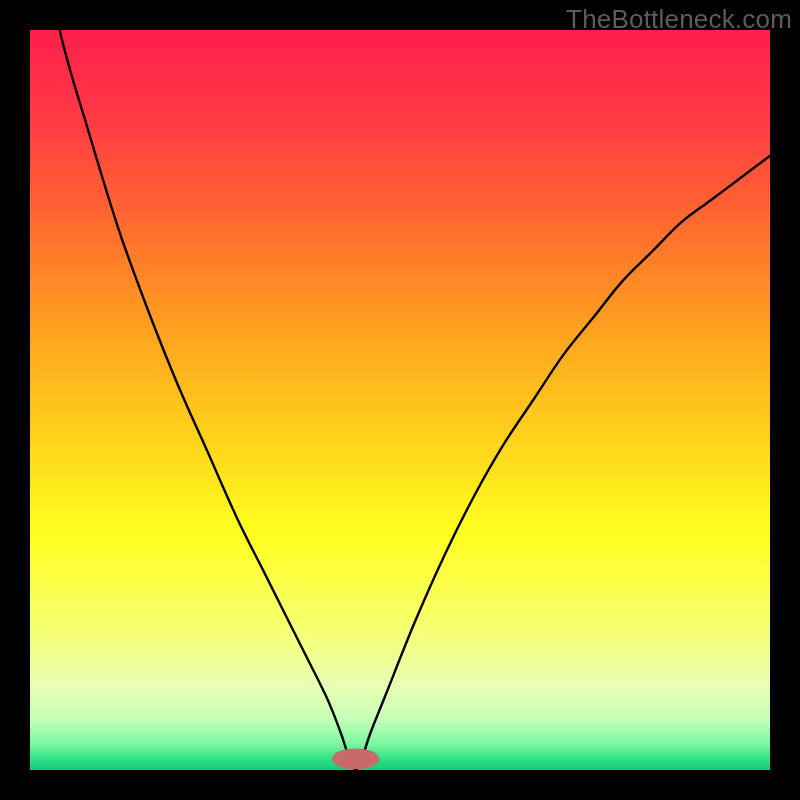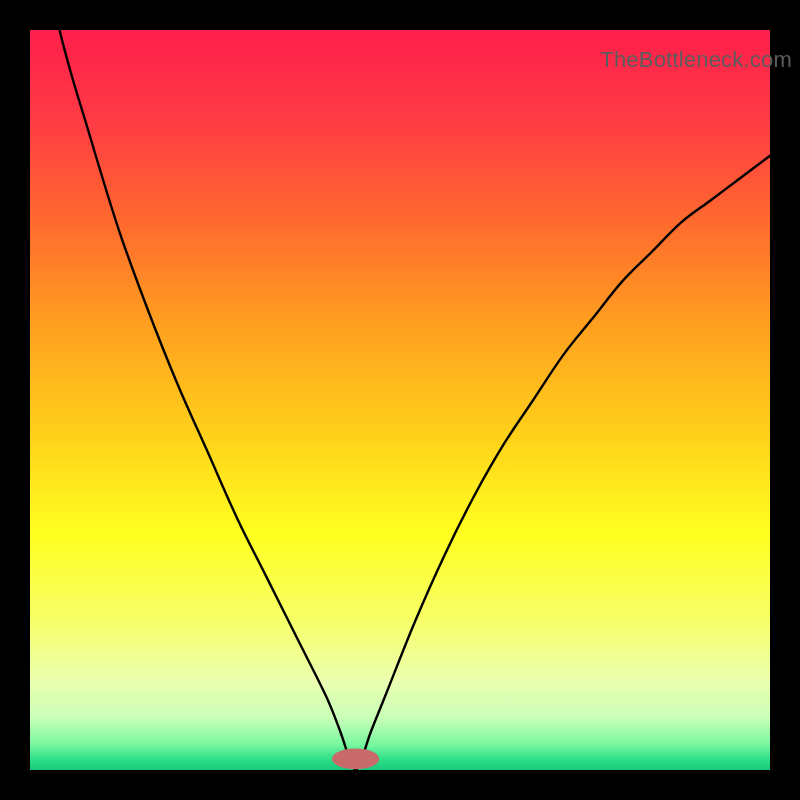--- a/index.html
+++ b/index.html
@@ -24,25 +24,24 @@
     left: 0;
     top: 0;
     width: 740px;
     height: 740px;
   }
   .watermark {
     position: absolute;
     top: 4px;
     right: 8px;
     color: #5c5c5c;
-    font-size: 22px;
+    font-size: 26px;
     font-weight: 500;
     letter-spacing: 0.2px;
     z-index: 20;
-    margin-top: 43px;
   }
   svg { display: block; }
 </style>
 </head>
 <body>
 
 <div class="watermark">TheBottleneck.com</div>
 
 <div class="chart-frame">
   <svg class="plot-area" viewBox="0 0 740 740" preserveAspectRatio="none">

